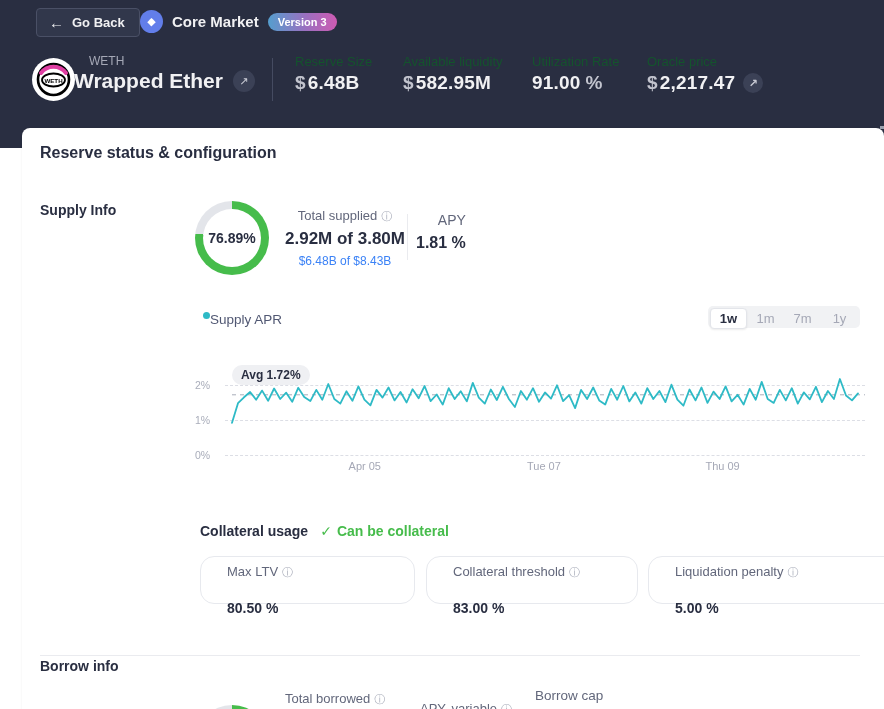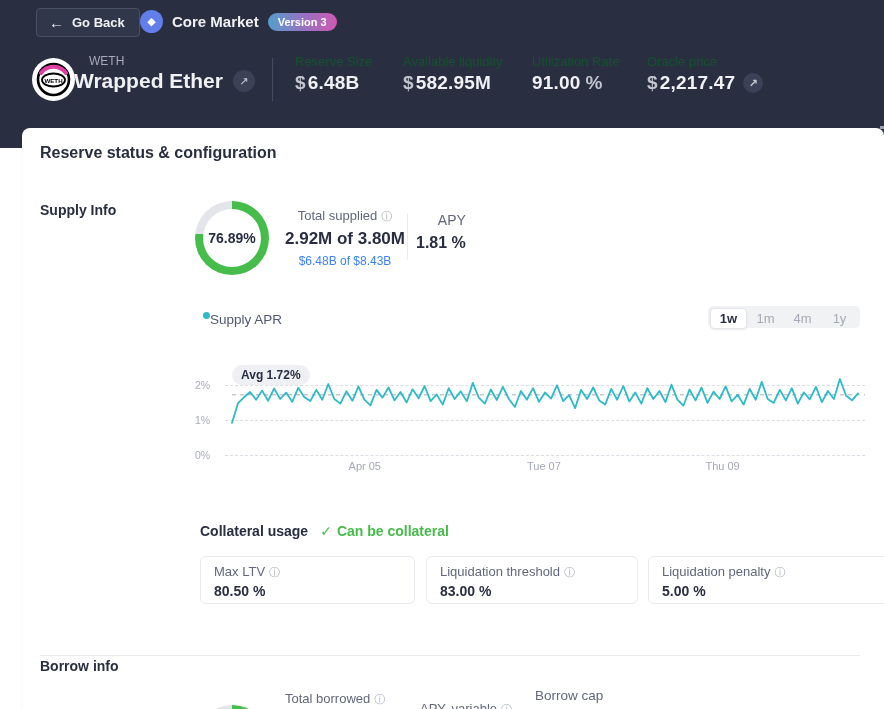--- a/index.html
+++ b/index.html
@@ -66,24 +66,24 @@
   
   .chart { position:absolute; left:173px; top:234px; width:676px; height:112px; }
   .gridline { position:absolute; left:30px; right:6px; border-top:1px dashed #DCDEE5; height:0; }
   .ytick { position:absolute; left:0; width:24px; text-align:left; font-size:10.5px; color:#A9ADBA; }
   .xtick { position:absolute; top:98px; font-size:11px; color:#A5A8B6; }
   .avg-badge { position:absolute; left:37px; top:3px; background:#EFF0F3; border-radius:10px;
     padding:3px 9px; font-size:12px; font-weight:700; color:#292E41; }
   
   .collateral-head { position:absolute; left:178px; top:395px; display:flex; align-items:center; gap:12px; }
   .can-collateral { color:#46BC4B; font-size:14px; font-weight:700; display:flex; align-items:center; gap:5px; }
-  .cfg-box { position:absolute; top:428px; height:48px; border:1px solid #E7E9EE; border-radius:6px;
-    padding:7px 13px; background:#fff; }
+  .cfg-box { position:absolute; top:428px; height:48px; border:1px solid #E7E9EE; border-radius:14px;
+    padding:7px 26px; background:#fff; }
   .cfg-box .t { font-size:13px; color:#62677B; }
-  .cfg-box .v { margin-top:3px; font-size:14px; font-weight:700; color:#292E41; }
+  .cfg-box .v { margin-top:20px; font-size:14px; font-weight:700; color:#292E41; }
   .hr { position:absolute; left:18px; right:24px; top:527px; border-top:1px solid #EAEBEF; }
   
   .borrow-label { position:absolute; left:18px; top:530px; }
   .tb-block { position:absolute; left:263px; top:563px; font-size:13px; color:#62677B; }
   .apyv-block { position:absolute; left:398px; top:573px; font-size:13px; color:#62677B; }
   .bc-block { position:absolute; left:513px; top:560px; font-size:13.5px; color:#62677B; }
   .right-speck { position:absolute; right:0; top:126px; width:4px; height:3px; background:#9aa0ae; }
 </style>
 </head>
 <body>
@@ -174,21 +174,21 @@
     <div class="v">1.81 %</div>
   </div>
 
   <div class="legend">
     <span class="dot" id="legend-dot" style="background: rgb(46, 186, 198);"></span>
     <span class="txt">Supply APR</span>
   </div>
   <div class="range-sel">
     <div class="range-btn sel">1w</div>
     <div class="range-btn">1m</div>
-    <div class="range-btn">4m</div>
+    <div class="range-btn">7m</div>
     <div class="range-btn">1y</div>
   </div>
 
   <div class="chart" id="chart">
     <div class="gridline" style="top:23px;"></div>
     <div class="gridline" style="top:58px;"></div>
     <div class="gridline" style="top:93px;"></div>
     <svg id="apr-svg" width="646" height="112" viewBox="0 0 646 112" style="position:absolute; left:30px; top:0;">
       <line id="avg-line" x1="7" x2="640" stroke="#A9ADBA" stroke-width="1" stroke-dasharray="4 4" y1="32.800000000000004" y2="32.800000000000004"></line>
       <polyline id="apr-line" fill="none" stroke-width="1.8" stroke-linejoin="round" stroke-linecap="round" stroke="#2EBAC6" points="7.0,60.8 13.0,41.2 19.0,35.3 25.1,30.0 31.1,37.7 37.1,28.6 43.1,38.8 49.1,26.5 55.2,37.0 61.2,30.7 67.2,39.8 73.2,25.8 79.2,34.9 85.3,39.1 91.3,27.9 97.3,37.7 103.3,22.0 109.3,37.0 115.3,41.6 121.4,29.3 127.4,38.8 133.4,24.4 139.4,37.7 145.4,43.3 151.5,27.9 157.5,35.6 163.5,25.5 169.5,38.4 175.5,30.0 181.6,40.5 187.6,27.2 193.6,36.3 199.6,24.0 205.6,39.1 211.7,32.5 217.7,42.6 223.7,26.2 229.7,37.0 235.7,29.3 241.8,39.4 247.8,20.9 253.8,35.6 259.8,41.6 265.8,27.5 271.8,38.0 277.9,24.8 283.9,37.0 289.9,45.0 295.9,29.0 301.9,37.7 308.0,26.2 314.0,39.8 320.0,30.4 326.0,36.6 332.0,23.3 338.1,39.1 344.1,33.1 350.1,46.1 356.1,27.9 362.1,37.0 368.2,25.5 374.2,38.4 380.2,42.6 386.2,26.9 392.2,37.7 398.3,24.0 404.3,39.4 410.3,30.4 416.3,41.6 422.3,26.2 428.3,37.0 434.4,29.0 440.4,40.1 446.4,22.7 452.4,37.7 458.4,43.7 464.5,27.5 470.5,38.4 476.5,25.5 482.5,40.9 488.5,29.6 494.6,37.0 500.6,24.4 506.6,39.4 512.6,32.8 518.6,42.6 524.7,26.9 530.7,37.7 536.7,19.9 542.7,37.0 548.7,40.9 554.8,27.9 560.8,38.4 566.8,26.2 572.8,41.6 578.8,30.4 584.8,37.3 590.9,24.8 596.9,40.1 602.9,29.0 608.9,37.0 614.9,17.0 621.0,33.5 627.0,38.4 633.0,31.4"></polyline>
@@ -207,21 +207,21 @@
     <span class="can-collateral">
       <span>✓</span>
       <span>Can be collateral</span>
     </span>
   </div>
   <div class="cfg-box" style="left:178px; width:215px;">
     <div class="t"><span>Max LTV</span><span class="info-i">ⓘ</span></div>
     <div class="v">80.50 %</div>
   </div>
   <div class="cfg-box" style="left:404px; width:212px;">
-    <div class="t"><span>Liquidation threshold</span><span class="info-i">ⓘ</span></div>
+    <div class="t"><span>Collateral threshold</span><span class="info-i">ⓘ</span></div>
     <div class="v">83.00 %</div>
   </div>
   <div class="cfg-box" style="left:626px; width:256px;">
     <div class="t"><span>Liquidation penalty</span><span class="info-i">ⓘ</span></div>
     <div class="v">5.00 %</div>
   </div>
 
   <div class="hr"></div>
 
   <div class="borrow-label section-label">Borrow info</div>

